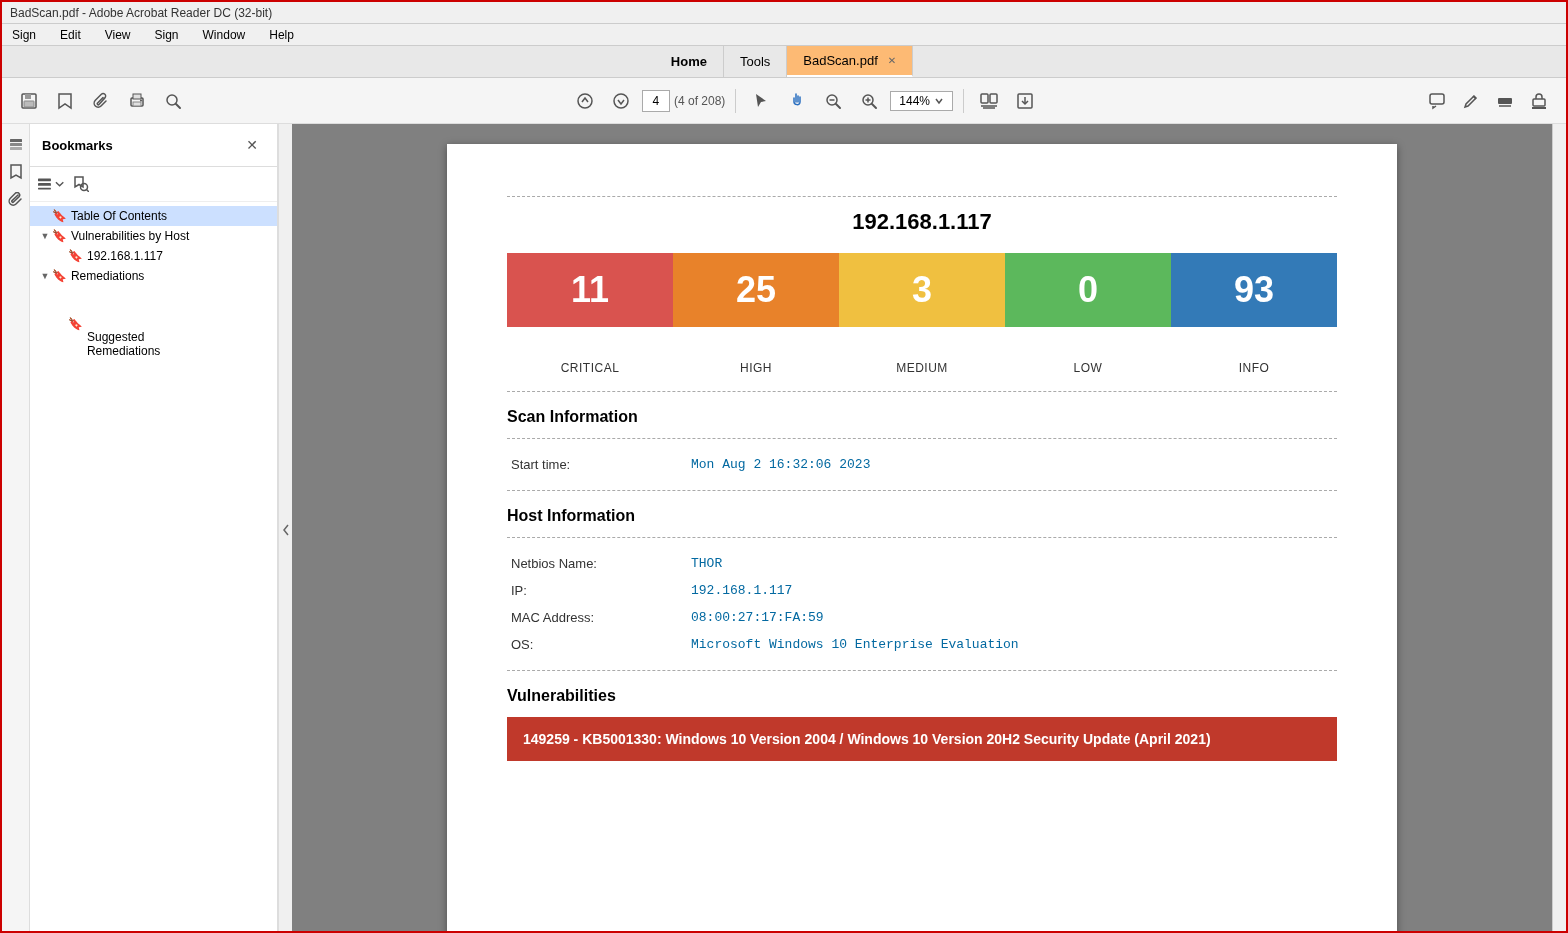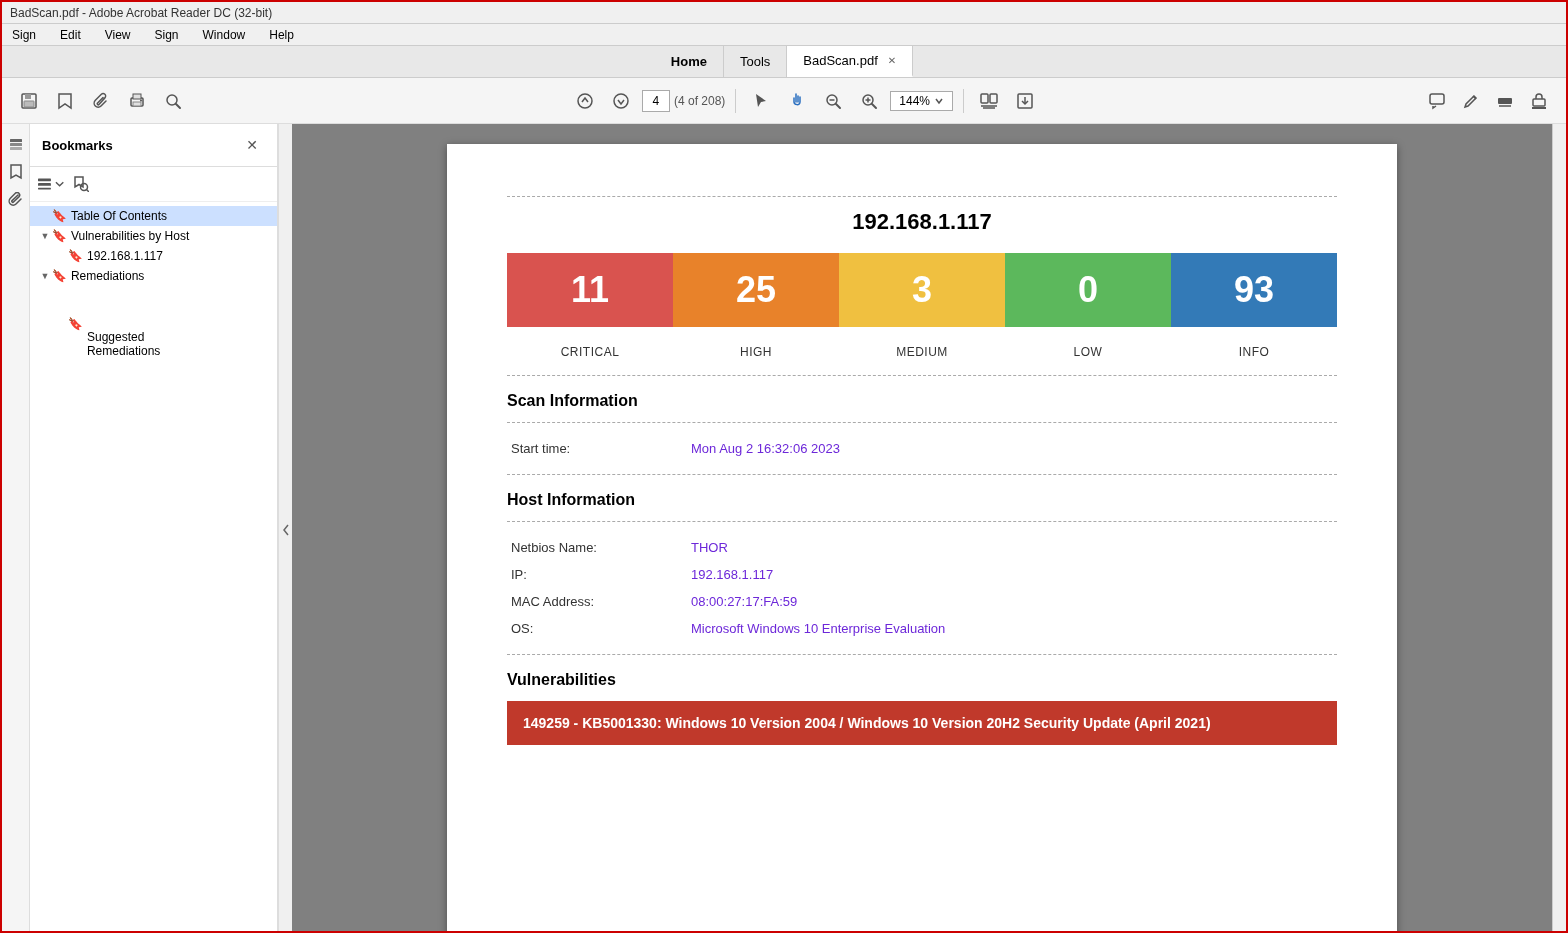--- a/index.html
+++ b/index.html
@@ -8,21 +8,21 @@
     
     .title-bar { background: #f0f0f0; height: 22px; display: flex; align-items: center; padding: 0 8px; font-size: 12px; color: #333; border-bottom: 1px solid #ccc; }
 
     
     .menu-bar { background: #f0f0f0; height: 22px; display: flex; align-items: center; padding: 0 4px; font-size: 12px; border-bottom: 1px solid #ccc; gap: 12px; }
     .menu-item { padding: 2px 6px; cursor: pointer; }
 
     
     .tab-bar { background: #e8e8e8; height: 32px; display: flex; align-items: stretch; border-bottom: 1px solid #ccc; justify-content: center; }
     .tab { display: flex; align-items: center; padding: 0 16px; font-size: 13px; cursor: pointer; border-right: 1px solid #ccc; gap: 4px; }
-    .tab.active { background: #ffffff; border-bottom: 2px solid #fff; }
+    .tab.active { background: #fdba74; border-bottom: 2px solid #fff; }
     .tab.home { font-weight: 600; }
     .tab-close { font-size: 10px; cursor: pointer; color: #666; margin-left: 6px; }
 
     
     .toolbar { background: #f5f5f5; height: 46px; display: flex; align-items: center; padding: 0 12px; border-bottom: 1px solid #ddd; gap: 6px; }
     .toolbar-btn { width: 30px; height: 30px; display: flex; align-items: center; justify-content: center; cursor: pointer; border-radius: 3px; font-size: 16px; color: #444; border: none; background: none; }
     .toolbar-sep { width: 1px; height: 24px; background: #ccc; margin: 0 4px; }
     .toolbar-center { flex: 1; display: flex; align-items: center; justify-content: center; gap: 6px; }
     .page-info { display: flex; align-items: center; gap: 4px; font-size: 13px; }
     .page-input { width: 28px; height: 22px; text-align: center; border: 1px solid #aaa; font-size: 12px; }
@@ -52,33 +52,33 @@
     .left-icons { width: 28px; background: #f5f5f5; border-right: 1px solid #ddd; display: flex; flex-direction: column; align-items: center; padding-top: 8px; gap: 4px; }
     .left-icon { width: 24px; height: 24px; display: flex; align-items: center; justify-content: center; cursor: pointer; border-radius: 3px; font-size: 14px; color: #555; }
 
     
     .pdf-area { flex: 1; background: #808080; overflow: auto; display: flex; justify-content: center; padding: 20px; }
     .pdf-page { background: #fff; width: 950px; min-height: 800px; padding: 40px 60px; position: relative; box-shadow: 0 2px 8px rgba(0,0,0,0.4); }
 
     
     .pdf-title { text-align: center; font-size: 22px; font-weight: bold; color: #000; margin-bottom: 18px; }
 
-    .severity-bar { display: flex; margin-bottom: 8px; }
+    .severity-bar { display: flex; margin-bottom: 24px; }
     .severity-block { flex: 1; display: flex; flex-direction: column; align-items: center; justify-content: center; padding: 16px 0; }
     .severity-number { font-size: 36px; font-weight: bold; color: #fff; }
     .severity-label { font-size: 12px; color: #333; margin-top: 6px; letter-spacing: 0.5px; }
 
     .section-divider { border: none; border-top: 1px dashed #aaa; margin: 12px 0; }
 
     .section-heading { font-size: 16px; font-weight: bold; color: #000; margin: 16px 0 8px 0; }
 
     .info-table { width: 100%; border-collapse: collapse; margin-bottom: 12px; }
     .info-table td { padding: 6px 4px; font-size: 13px; vertical-align: top; }
     .info-table td:first-child { width: 180px; color: #333; }
-    .info-table td:last-child { color: #6d28d9; }
+    .info-table td:last-child { color: #0369a1; font-family: Liberation Mono, monospace; }
 
     .vuln-header { background: #c0392b; color: #fff; padding: 14px 16px; font-size: 14px; font-weight: bold; margin-top: 12px; }
 
     
     .pdf-area::-webkit-scrollbar { width: 12px; }
     .pdf-area::-webkit-scrollbar-track { background: #c0c0c0; }
     .pdf-area::-webkit-scrollbar-thumb { background: #888; border: 1px solid #999; }
 
     
     .right-scroll { width: 14px; background: #f0f0f0; border-left: 1px solid #ccc; }

